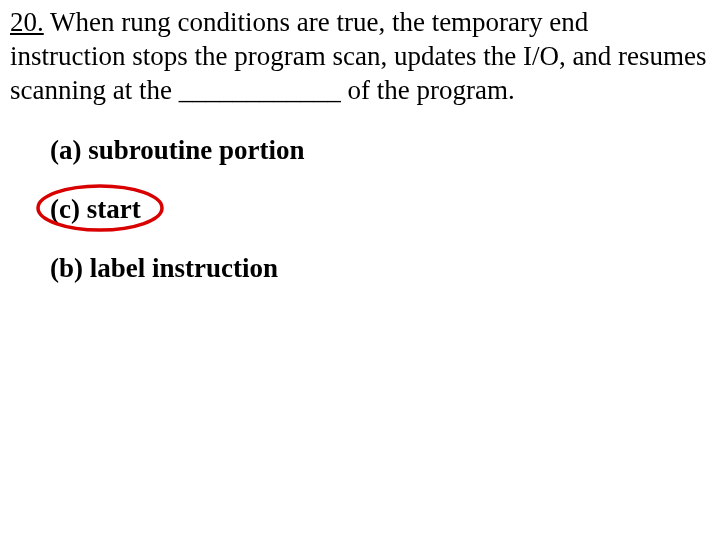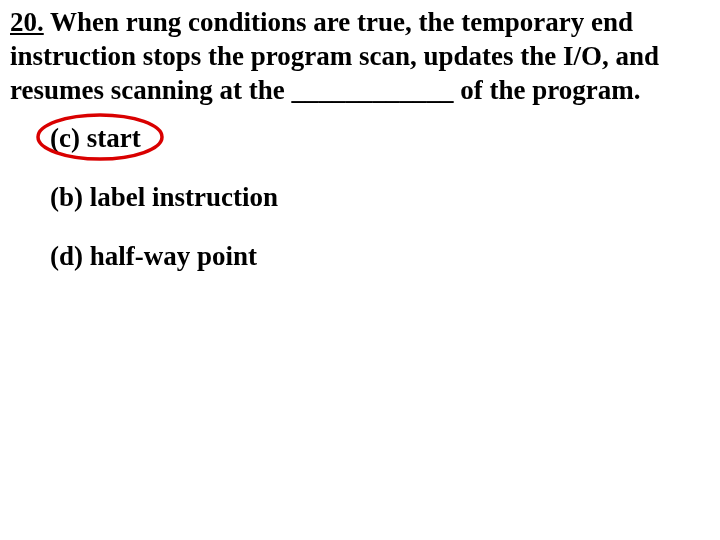--- a/index.html
+++ b/index.html
@@ -10,23 +10,23 @@
     background: #ffffff;
     font-family: "Times New Roman", Times, serif;
     color: #000000;
   }
   .page {
     padding: 6px 10px 10px 10px;
     box-sizing: border-box;
   }
   .question {
     font-size: 27px;
-    font-weight: bold;
+    font-weight: normal;
     line-height: 1.25;
-    margin-bottom: 16px;
+    margin-bottom: 28px;
   }
   .qnum {
     text-decoration: underline;
   }
   .options {
     padding-left: 40px;
   }
   .option {
     font-size: 27px;
     font-weight: bold;
@@ -42,26 +42,26 @@
 <body>
 
 <div class="page">
 
   <div class="question">
     <span class="qnum">20.</span><span> When rung conditions are true, the temporary end instruction stops the program scan, updates the I/O, and resumes scanning at the ____________ of the program.</span>
   </div>
 
   <div class="options">
     <div class="option">
+      <span>(a) subroutine portion</span>
+    </div>
+    <div class="option">
       <svg class="circle-annot" width="160" height="60" viewBox="0 0 160 60" style="left:-22px; top:-16px;">
         <ellipse cx="72" cy="30" rx="62" ry="22" fill="none" stroke="#d90000" stroke-width="3.5"></ellipse>
       </svg>
       <span>(c) start</span>
     </div>
     <div class="option">
       <span>(b) label instruction</span>
     </div>
-    <div class="option">
-      <span>(d) half-way point</span>
-    </div>
   </div>
 
 </div>
 
 </body></html>

